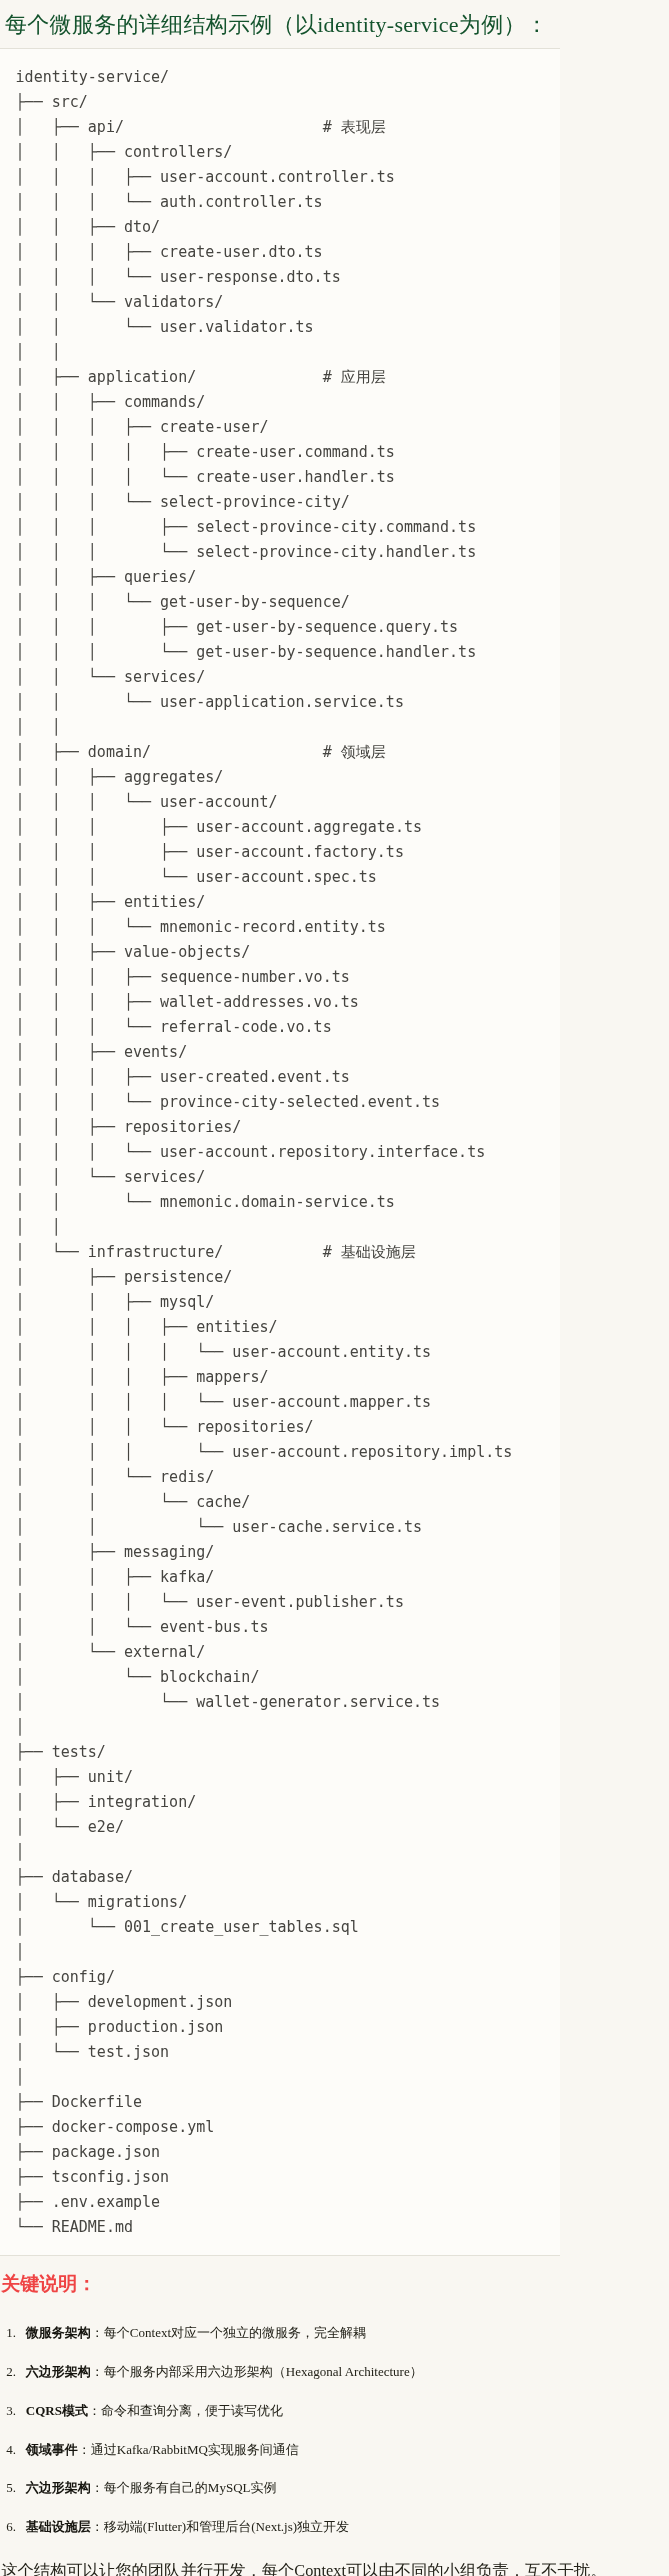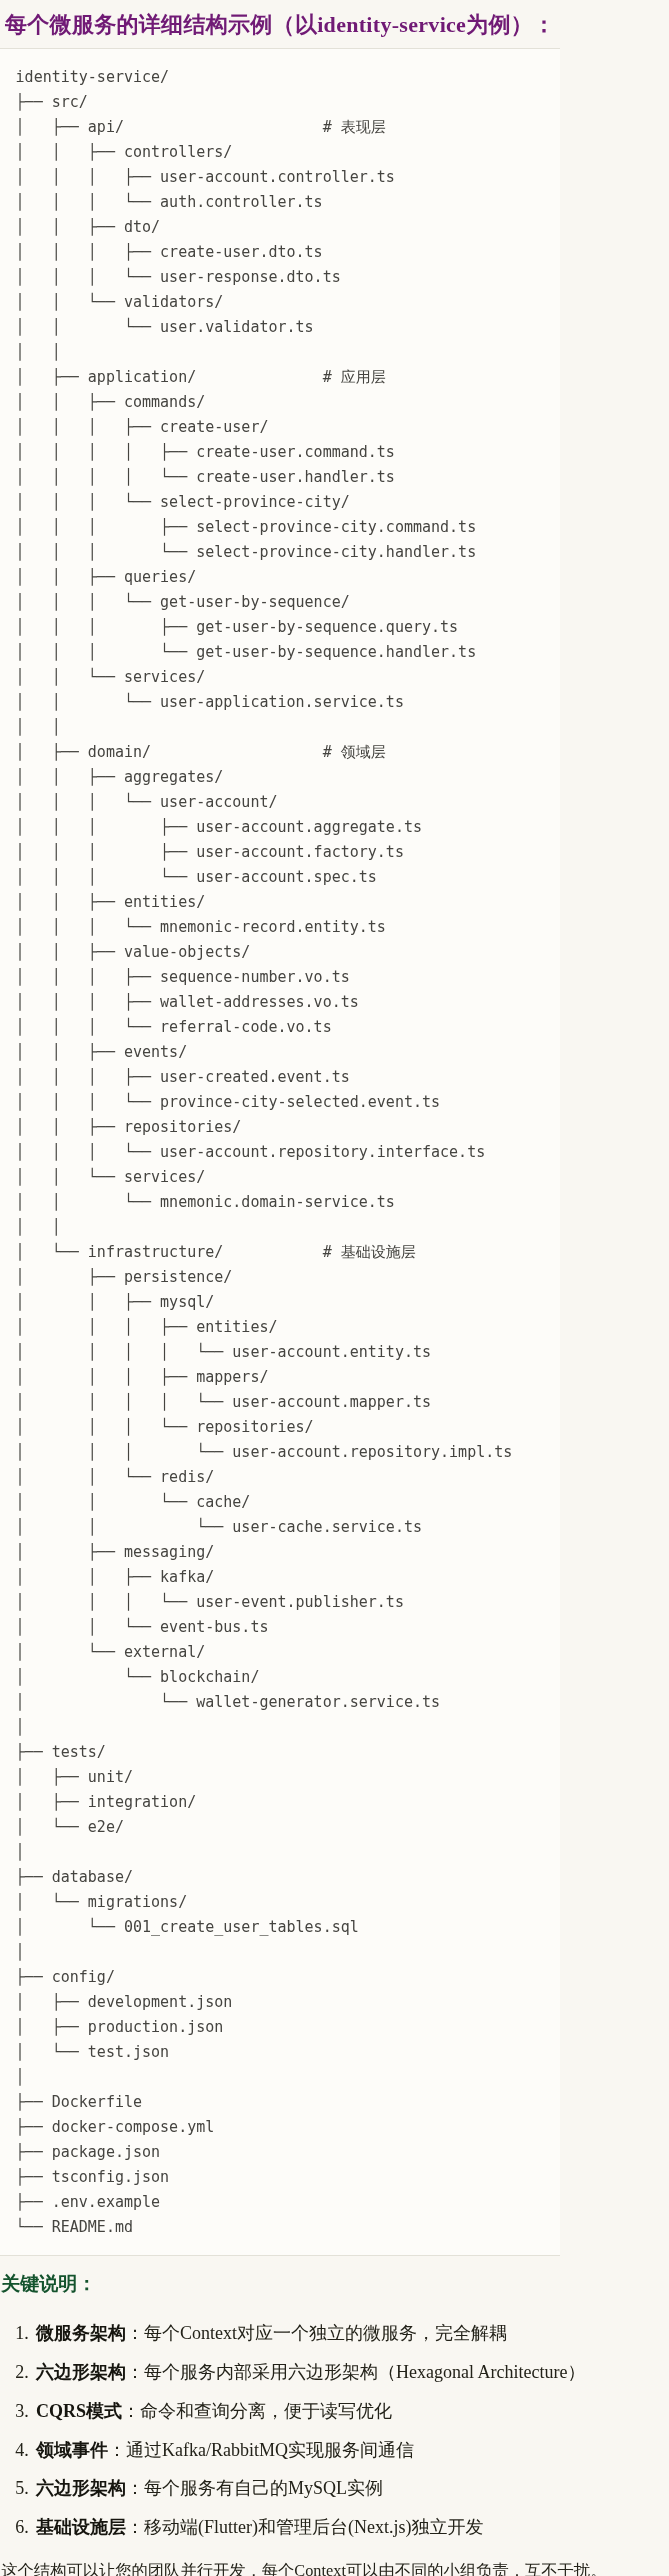--- a/index.html
+++ b/index.html
@@ -9,22 +9,22 @@
     font-family: "Liberation Serif", serif;
   }
   body {
     min-height: 2576px;
     overflow: hidden;
   }
   .doc-title {
     margin: 7.5px 0 0 5px;
     font-size: 22px;
     line-height: 33px;
-    font-weight: 700;
-    color: #701a75;
+    font-weight: 400;
+    color: #14532d;
     letter-spacing: 0.3px;
   }
   .code-block {
     margin-top: 7.5px;
     width: 560px;
     background: #FDFCF9;
     border-top: 0.6px solid #E3E1D8;
     border-bottom: 0.6px solid #E3E1D8;
   }
   .code-block pre {
@@ -34,31 +34,30 @@
     font-size: 15px;
     line-height: 25px;
     color: #454440;
     white-space: pre;
   }
   .notes-heading {
     margin: 15px 0 25px 1.3px;
     font-size: 19px;
     line-height: 26px;
     font-weight: 700;
-    color: #14532d;
+    color: #ef4444;
   }
   .notes { margin-left: 0; }
   .note {
     padding-left: 6.3px;
-    font-size: 18px;
+    font-size: 13px;
     line-height: 22.5px;
     color: #232219;
     margin-bottom: 16.3px;
     white-space: nowrap;
-    margin-left: 9px;
   }
   .note .num {
     display: inline-block;
     min-width: 16.3px;
     color: #232219;
   }
   .note .label { font-weight: 700; color: #16150f; }
   .closing {
     margin: 21px 0 0 1.3px;
     font-size: 16.3px;

